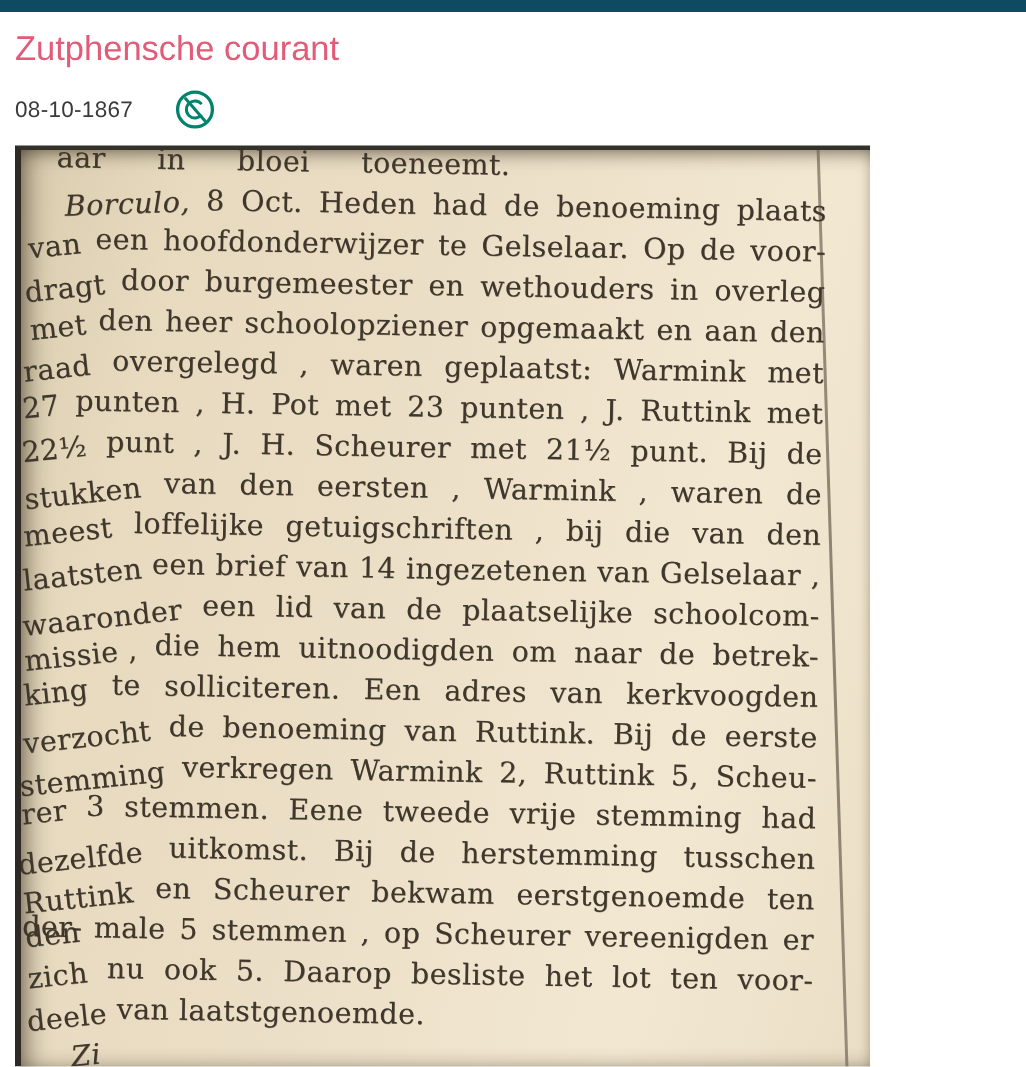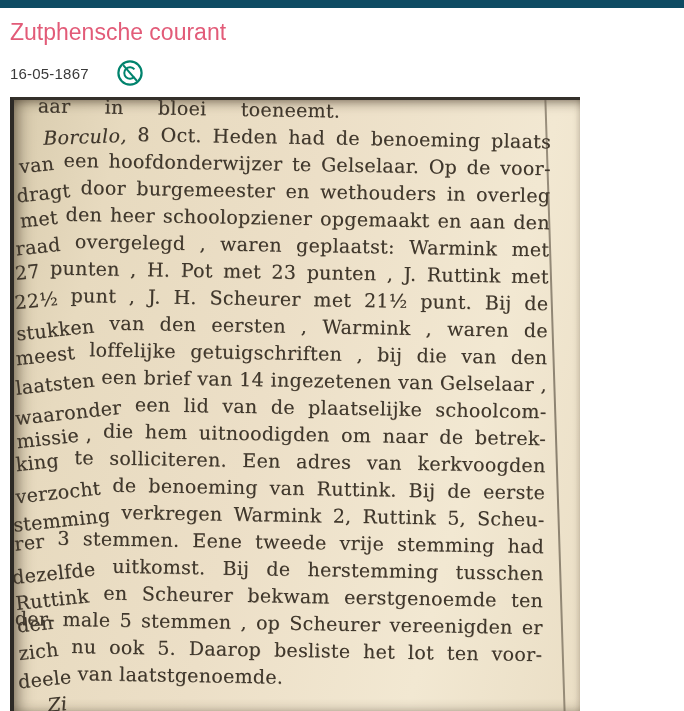--- a/index.html
+++ b/index.html
@@ -70,21 +70,21 @@
   .em { font-style: italic; }
 </style>
 </head>
 <body>
 
 <div class="topbar"></div>
 
 <header class="hdr">
   <h1 class="title">Zutphensche courant</h1>
   <div class="meta">
-    <span class="date">16-05-1867</span>
+    <span class="date">08-10-1867</span>
     <span class="rights">
       <svg width="28" height="28" viewBox="0 0 28 28">
         <circle cx="14" cy="14" r="11.6" fill="none" stroke="#00836d" stroke-width="2.2"></circle>
         <path d="M18.4 10.4 A5.7 5.7 0 1 0 18.4 17.6" fill="none" stroke="#00836d" stroke-width="2"></path>
         <line x1="7.2" y1="6.2" x2="21" y2="22" stroke="#00836d" stroke-width="2"></line>
       </svg>
     </span>
   </div>
 </header>
 

